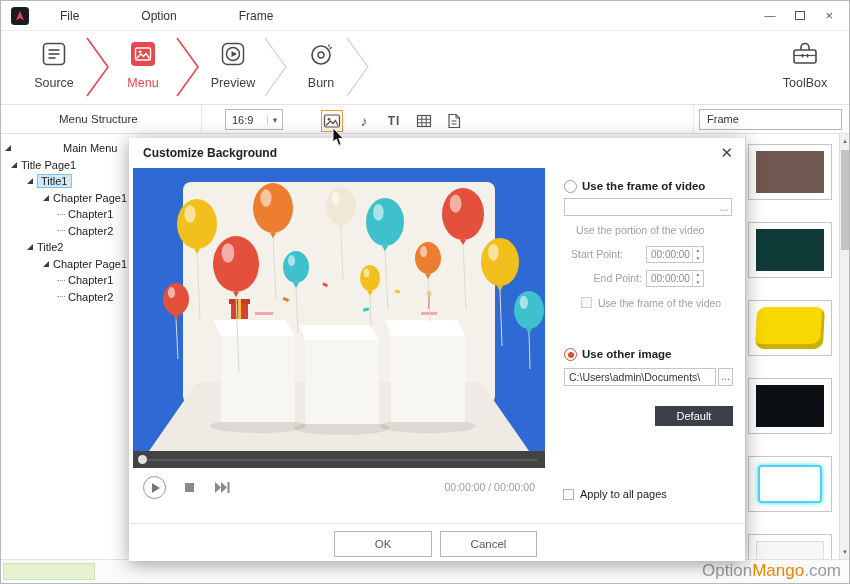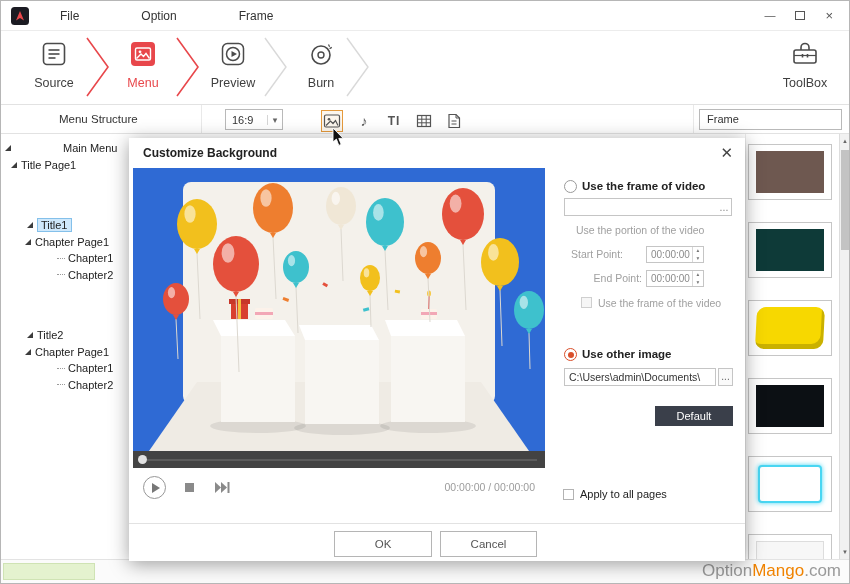--- a/index.html
+++ b/index.html
@@ -43,22 +43,22 @@
   .framecombo{position:absolute;right:7px;top:4px;width:143px;height:21px;border:1px solid #b9b9b9;
               font-size:11px;color:#333;line-height:19px;padding-left:7px;background:#fff;}
   .cursor{position:absolute;left:331px;top:127px;z-index:99;}
 
   
   .tree{position:absolute;left:0;top:133px;width:130px;bottom:24px;background:#fff;padding-top:6px;}
   .trow{height:16.5px;display:flex;align-items:center;font-size:11px;color:#222;white-space:nowrap;}
   .exp{width:0;height:0;border-bottom:6px solid #3c3c3c;border-left:6px solid transparent;
        margin-right:4px;flex:0 0 auto;}
   .stub{width:8px;border-top:1px dotted #9a9a9a;margin-right:3px;flex:0 0 auto;}
-  .d0{padding-left:4px;gap:48px;} .d1{padding-left:10px;} .d2{padding-left:26px;margin-top:44px;}
-  .d3{padding-left:24px;} .d4{padding-left:56px;}
+  .d0{padding-left:4px;gap:48px;} .d1{padding-left:10px;} .d2{padding-left:26px;}
+  .d3{padding-left:42px;} .d4{padding-left:56px;}
   .sel{background:#cfe8fb;border:1px solid #84c0ea;padding:0 3px;}
 
   
   .frames{position:absolute;left:744px;top:133px;width:94px;bottom:24px;background:#fff;
           border-left:1px solid #ececec;overflow:hidden;}
   .thumb{position:absolute;left:2px;width:84px;height:56px;background:#fff;border:1px solid #c6c6c6;
          display:flex;align-items:center;justify-content:center;}
   .swatch{width:68px;height:42px;}
   .sw-3{border-radius:9px;box-shadow:inset -3px -5px 0 rgba(0,0,0,0.18);transform:skewX(-3deg);}
   .sw-5{width:64px;height:38px;border-radius:4px;}

